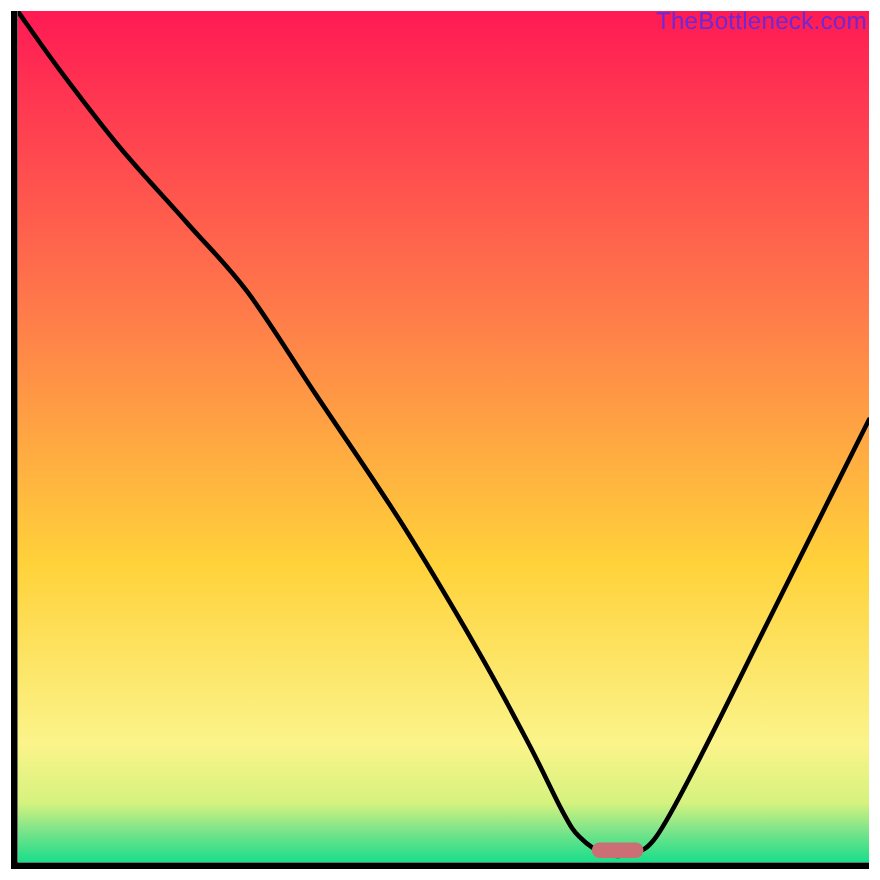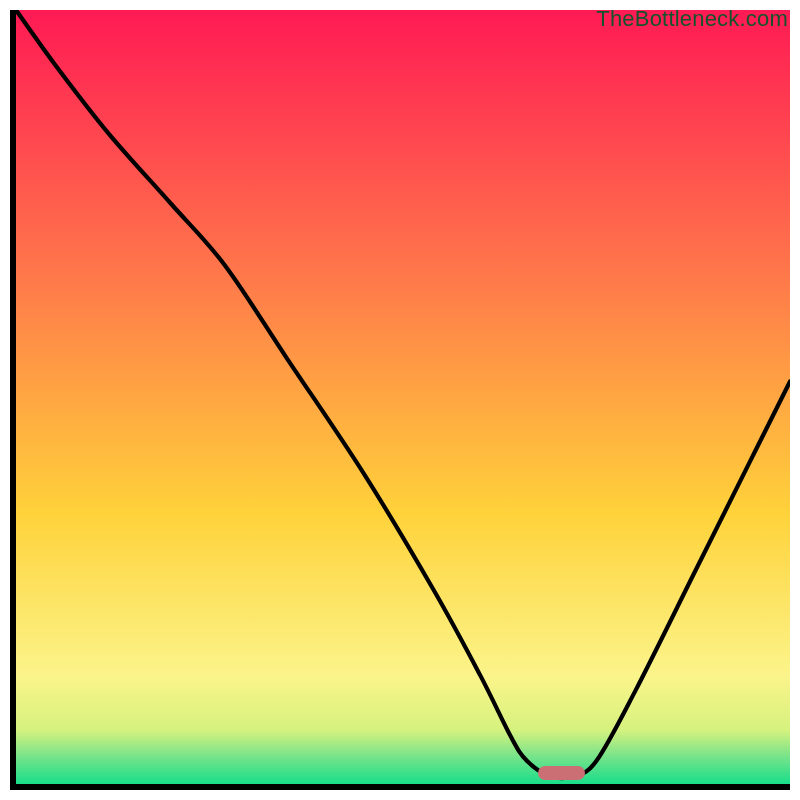--- a/index.html
+++ b/index.html
@@ -8,21 +8,21 @@
     width: 800px;
     height: 800px;
     position: relative;
     background: #ffffff;
     font-family: Arial, sans-serif;
   }
   .watermark {
     position: absolute;
     top: 6px;
     right: 12px;
-    color: #14532d;
+    color: #6d28d9;
     font-size: 22px;
     font-weight: 500;
     letter-spacing: 0.2px;
     z-index: 10;
   }
   .frame {
     position: absolute;
     left: 10px;
     top: 10px;
     width: 780px;

